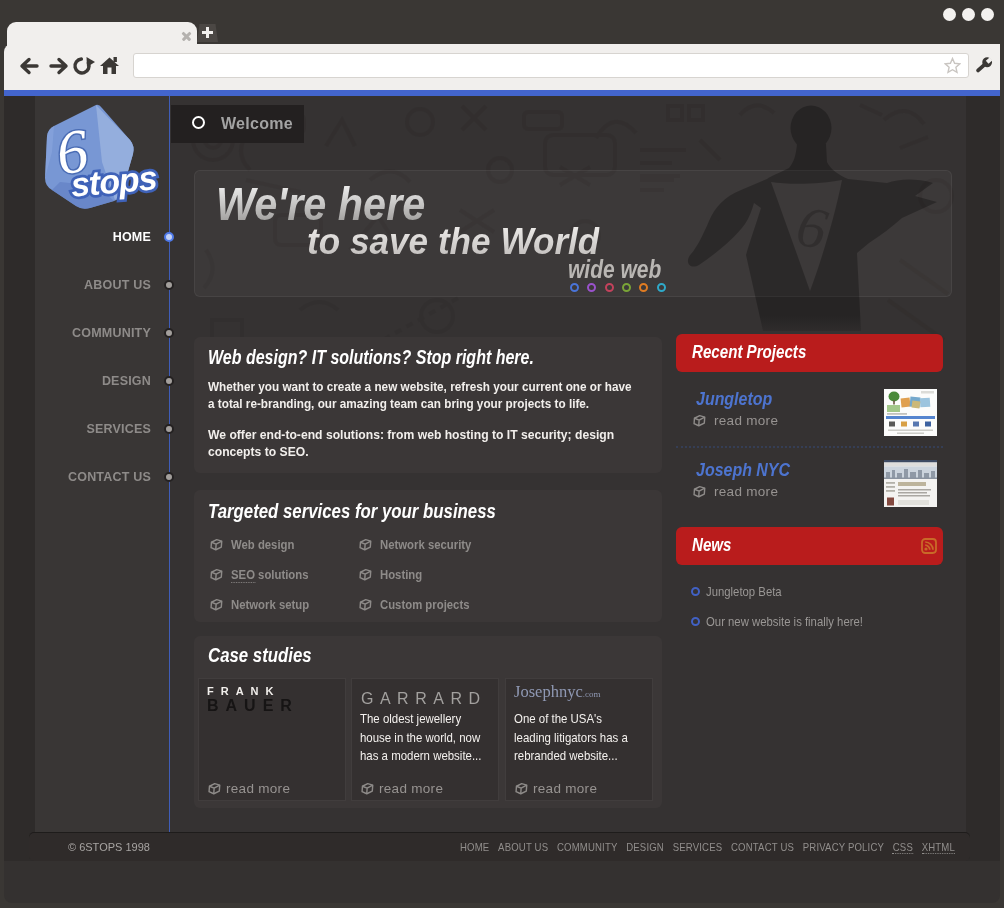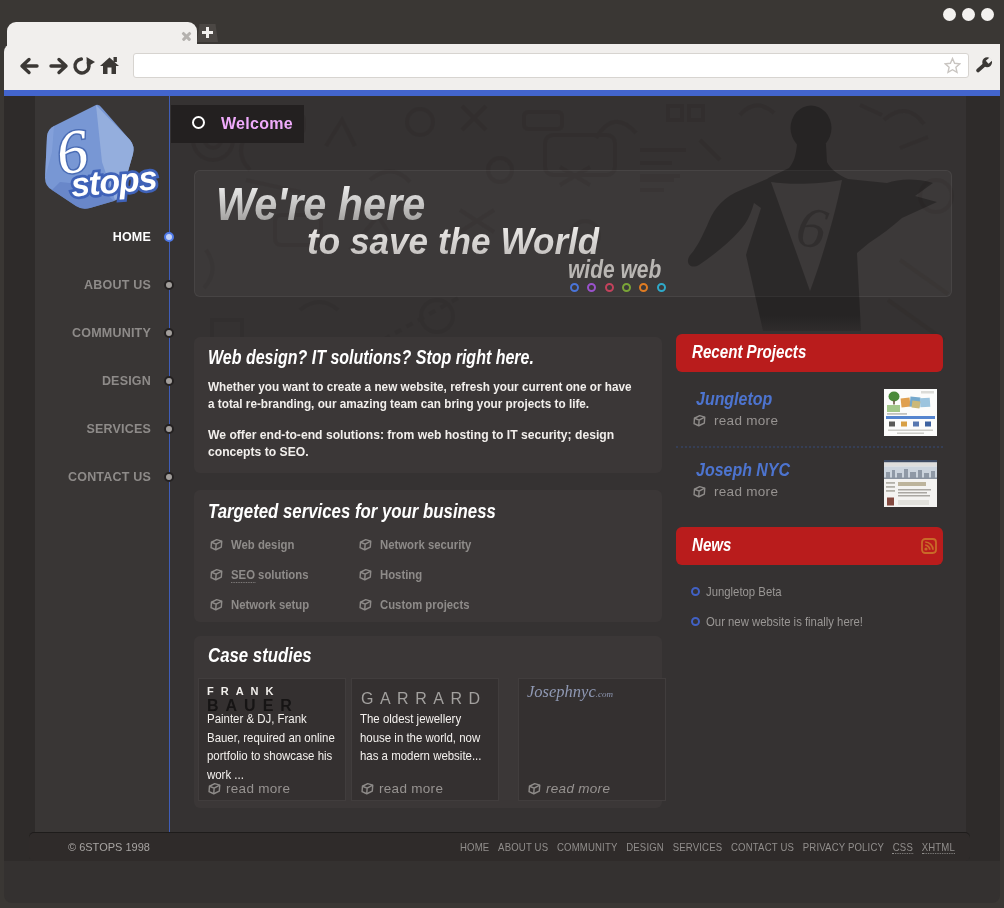--- a/index.html
+++ b/index.html
@@ -28,21 +28,21 @@
 .content{position:absolute;left:165px;top:0;width:797px;height:765px;background:#353232;}
 .vline{position:absolute;left:164.5px;top:0;width:1.5px;height:736px;background:#4060c0;opacity:.95;}
 
 .nav{position:absolute;left:27px;width:120px;text-align:right;font-size:12.5px;font-weight:bold;color:#8e8b89;letter-spacing:.2px;}
 .nav.on{color:#ffffff;}
 .bullet{position:absolute;left:160px;width:6px;height:6px;border-radius:50%;background:#a39f9c;border:2px solid #242121;}
 .bullet.on{background:#c3d2f6;border-color:#4e79e8;}
 
 .welcome{position:absolute;left:167px;top:9px;width:133px;height:38px;background:#232020;}
 .wcirc{position:absolute;left:21px;top:11px;width:9px;height:9px;border:2.5px solid #fff;border-radius:50%;}
-.wtext{position:absolute;left:50px;top:10px;font-size:16px;font-weight:bold;color:#f0abfc;letter-spacing:.3px;}
+.wtext{position:absolute;left:50px;top:10px;font-size:16px;font-weight:bold;color:#a3a3a3;letter-spacing:.3px;}
 
 .hero{position:absolute;left:190px;top:74px;width:756px;height:125px;background:rgba(255,255,255,.035);border:1px solid rgba(255,255,255,.06);border-radius:6px;}
 .h1a{position:absolute;left:21px;top:6px;font-size:46px;font-style:italic;font-weight:bold;white-space:pre;background:linear-gradient(#ffffff,#8e8c8a);-webkit-background-clip:text;background-clip:text;color:transparent;}
 .h1b{position:absolute;left:112px;top:50px;font-size:37px;font-style:italic;font-weight:bold;white-space:pre;background:linear-gradient(#f5f3f1,#b9b6b4);-webkit-background-clip:text;background-clip:text;color:transparent;}
 .h1c{position:absolute;left:373px;top:84px;font-size:25px;font-style:italic;font-weight:bold;color:#b9b6b3;white-space:pre;}
 .ring{position:absolute;top:112px;width:5px;height:5px;border-radius:50%;border:2px solid #000;}
 
 .box{position:absolute;left:190px;width:468px;background:#3b3737;border-radius:6px;}
 .btitle{position:absolute;left:14px;font-size:20px;font-style:italic;font-weight:bold;color:#fff;white-space:pre;}
 .bp{position:absolute;left:14px;font-size:13.5px;font-weight:bold;color:#f2efec;line-height:17px;}
@@ -258,36 +258,36 @@
         <use href="#cu"></use>
       </svg>
       <div class="svc sx" style="left:186px;top:107px;">Custom projects</div>
   </div>
 
   <div class="box" style="top:540px;height:172px;">
     <div class="btitle sx" style="top:8px;">Case studies</div>
     <div class="card" style="left:4px;">
       <div class="a" style="left:8px;top:6px;font-size:11px;font-weight:bold;color:#f2efec;letter-spacing:7px;white-space:pre;">FRANK</div>
       <div class="a" style="left:8px;top:18px;font-size:16px;font-weight:bold;color:#161414;letter-spacing:7px;white-space:pre;">BAUER</div>
-      <div class="ctext"><span class="sx" style="transform:scaleX(.88);">Painter &amp; DJ, Frank<br>Bauer, required an online<br>portfolio to showcase his<br>work ...</span></div>
       <svg class="cube" style="left:8px;top:102px;">
           <use href="#cu"></use>
         </svg>
       <div class="a rmore" style="left:27px;top:102px;">read more</div>
     </div>
     <div class="card" style="left:157px;">
       <div class="a" style="left:9px;top:11px;font-size:16px;color:#a2a09e;letter-spacing:6.5px;white-space:pre;">GARRARD</div>
       <div class="ctext"><span class="sx" style="transform:scaleX(.88);">The oldest jewellery<br>house in the world, now<br>has a modern website...</span></div>
       <svg class="cube" style="left:8px;top:102px;">
           <use href="#cu"></use>
         </svg>
       <div class="a rmore" style="left:27px;top:102px;">read more</div>
     </div>
-    <div class="card" style="left:324px;font-style:italic;">
+    <div class="card" style="left:311px;">
       <div class="a" style="left:8px;top:3px;font-family:'Liberation Serif',serif;font-size:16.5px;color:#8f98b3;">Josephnyc<span style="font-size:9px;">.com</span></div>
+      <div class="ctext"><span class="sx" style="transform:scaleX(.88);">One of the USA's<br>leading litigators has a<br>rebranded website...</span></div>
       <svg class="cube" style="left:8px;top:102px;">
           <use href="#cu"></use>
         </svg>
       <div class="a rmore" style="left:27px;top:102px;">read more</div>
     </div>
   </div>
 
   <div class="rbox" style="top:238px;height:38px;">
       <div class="rtitle sx" style="top:8px;">Recent Projects</div>
     </div>

